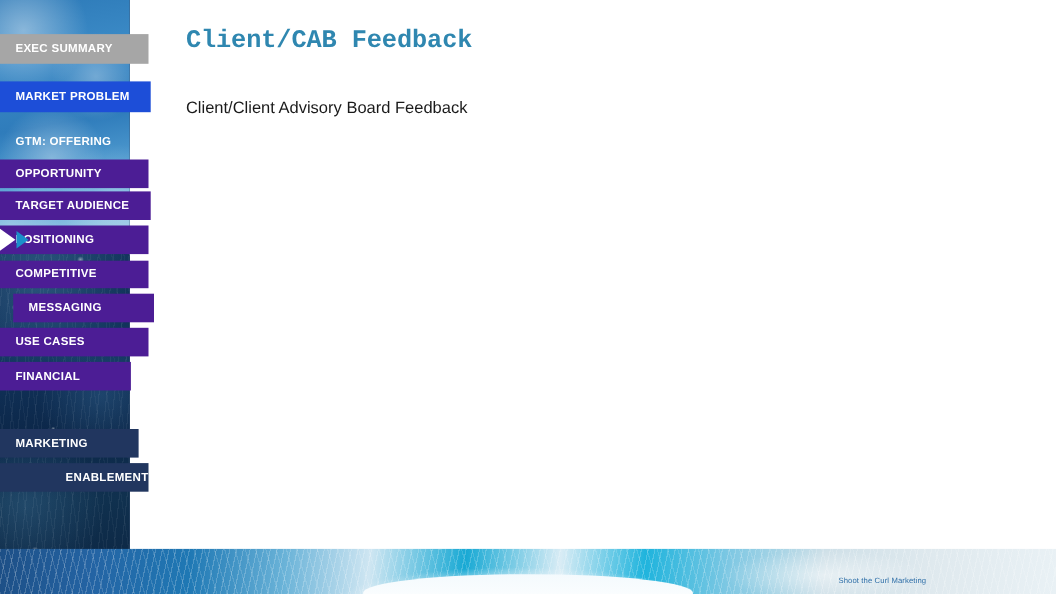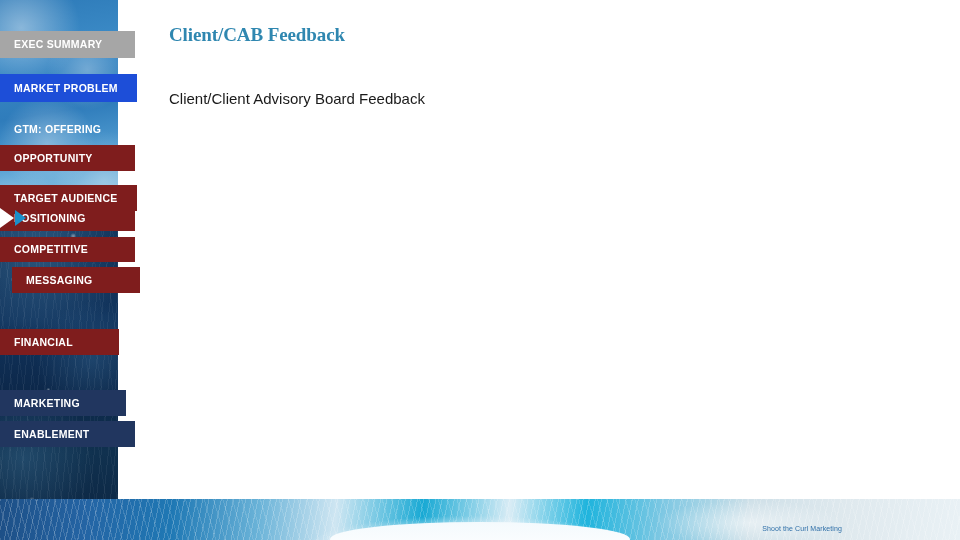--- a/index.html
+++ b/index.html
@@ -126,21 +126,21 @@
   }
   .nav-item .nav-label {
     line-height: 1;
   }
   .nav-item.section {
     background: transparent;
     padding-left: 14px;
   }
   .nav-item.gray { background: #a6a6a6; }
   .nav-item.black { background: #1d4ed8; }
-  .nav-item.blue { background: #7f1d1d; }
+  .nav-item.blue { background: #4c1d95; }
   .nav-item.navy { background: #21365f; }
 
   .nav-marker {
     position: absolute;
     left: 0;
     width: 0;
     height: 0;
     border-top: 10px solid transparent;
     border-bottom: 10px solid transparent;
     border-left: 14px solid #ffffff;
@@ -161,25 +161,25 @@
     left: 140px;
     top: 0;
     width: 820px;
     height: 540px;
     background: #ffffff;
   }
   .slide-title {
     position: absolute;
     left: 29px;
     top: 24px;
-    font-size: 19px;
+    font-size: 23px;
     font-weight: bold;
     color: #2f87b0;
     letter-spacing: -0.1px;
-    font-family: Liberation Serif, serif;
+    font-family: Liberation Mono, monospace;
   }
   .slide-subtitle {
     position: absolute;
     left: 29px;
     top: 90px;
     font-size: 15px;
     color: #1a1a1a;
     font-family: "Liberation Sans", sans-serif;
   }
   .footer-credit {
@@ -218,42 +218,45 @@
       </div>
       <div class="nav-item black" style="top: 74px; height: 28px; width: 137px;">
         <span class="nav-label">MARKET PROBLEM</span>
       </div>
       <div class="nav-item section" style="top: 118px; height: 22px; width: 118px;">
         <span class="nav-label">GTM: OFFERING</span>
       </div>
       <div class="nav-item blue" style="top: 145px; height: 26px; width: 135px;">
         <span class="nav-label">OPPORTUNITY</span>
       </div>
-      <div class="nav-item blue" style="top: 174px; height: 26px; width: 137px; margin-top: 11px;">
+      <div class="nav-item blue" style="top: 174px; height: 26px; width: 137px;">
         <span class="nav-label">TARGET AUDIENCE</span>
       </div>
       <div class="nav-item blue" style="top: 205px; height: 26px; width: 135px;">
         <span class="nav-label">POSITIONING</span>
       </div>
       <div class="nav-marker" style="top: 208px;">
         <div class="nav-marker-inner" style="top: -8px;"></div>
       </div>
       <div class="nav-item blue" style="top: 237px; height: 25px; width: 135px;">
         <span class="nav-label">COMPETITIVE</span>
       </div>
       <div class="nav-item blue" style="top: 267px; height: 26px; width: 135px; margin-left: 12px;">
         <span class="nav-label">MESSAGING</span>
       </div>
+      <div class="nav-item blue" style="top: 298px; height: 26px; width: 135px;">
+        <span class="nav-label">USE CASES</span>
+      </div>
       <div class="nav-item blue" style="top: 329px; height: 26px; width: 119px;">
         <span class="nav-label">FINANCIAL</span>
       </div>
       <div class="nav-item navy" style="top: 390px; height: 26px; width: 126px;">
         <span class="nav-label">MARKETING</span>
       </div>
-      <div class="nav-item navy" style="top: 421px; height: 26px; width: 135px;">
+      <div class="nav-item navy" style="top: 421px; height: 26px; width: 135px; justify-content: flex-end;">
         <span class="nav-label">ENABLEMENT</span>
       </div>
     </div>
 
   <div class="content">
     <div class="slide-title">Client/CAB Feedback</div>
     <div class="slide-subtitle">Client/Client Advisory Board Feedback</div>
   </div>
 
   <div class="wave-band">

